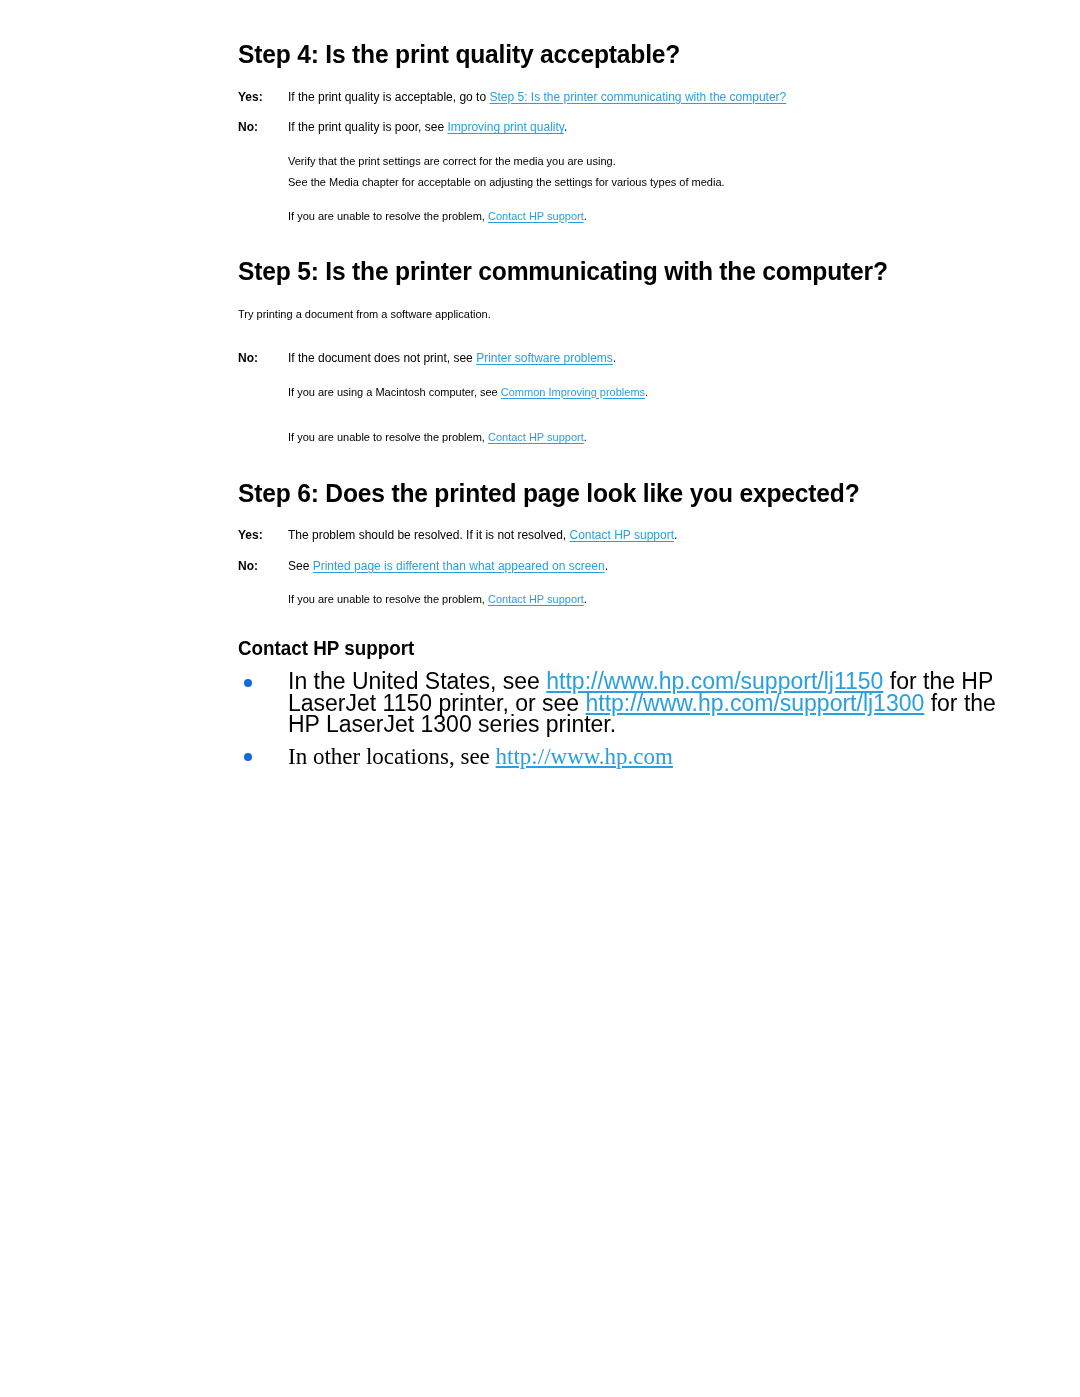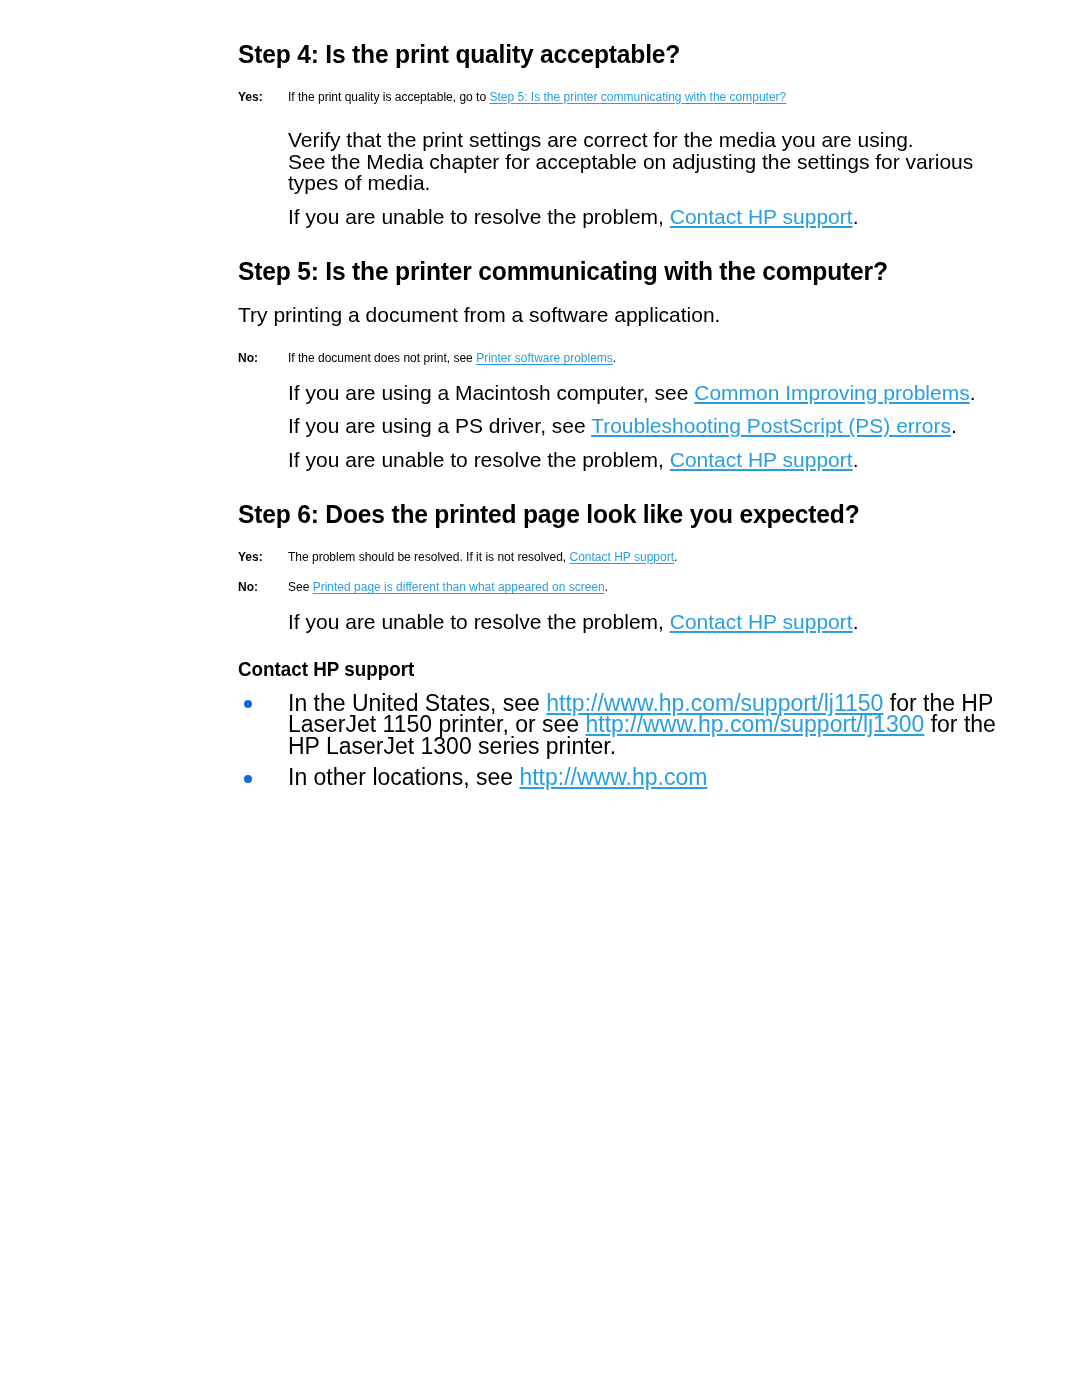--- a/index.html
+++ b/index.html
@@ -46,21 +46,21 @@
     margin: 0;
     padding: 0;
     color: #000;
     transform: scaleX(0.965);
     transform-origin: left center;
     white-space: nowrap;
   }
 
   
   .para {
-    font-size: 21px;
+    font-size: 11px;
     line-height: 21.5px;
     color: #000;
     margin: 0;
     padding: 0;
   }
 
   
   .qa-row {
     font-size: 12px;
     line-height: 21.5px;
@@ -143,20 +143,23 @@
 
     <h1 class="step-heading">Step 4: Is the print quality acceptable?</h1>
     <div class="gap-18"></div>
 
     <div class="qa-row">
       <span class="qa-label"><span>Yes</span><span>:</span></span><span class="qa-body"><span>If the print quality is acceptable, go to </span><a class="doclink">Step 5: Is the printer communicating with the computer?</a></span>
     </div>
 
     <div class="gap-9"></div>
 
+    <div class="qa-row">
+      <span class="qa-label"><span>No</span><span>:</span></span><span class="qa-body"><span>If the print quality is poor, see </span><a class="doclink">Improving print quality</a><span>.</span></span>
+    </div>
 
     <div class="gap-12"></div>
 
     <div class="para indent">Verify that the print settings are correct for the media you are using.</div>
     <div class="para indent">See the Media chapter for acceptable on adjusting the settings for various types of media.</div>
 
     <div class="gap-12"></div>
 
     <div class="para indent"><span>If you are unable to resolve the problem, </span><a class="doclink">Contact HP support</a><span>.</span></div>
 
@@ -175,21 +178,20 @@
     <div class="qa-row">
       <span class="qa-label"><span>No</span><span>:</span></span><span class="qa-body"><span>If the document does not print, see </span><a class="doclink">Printer software problems</a><span>.</span></span>
     </div>
 
     <div class="gap-12"></div>
 
     <div class="para indent"><span>If you are using a Macintosh computer, see </span><a class="doclink">Common Improving problems</a><span>.</span></div>
 
     <div class="gap-12"></div>
 
-    <div class="para indent"><span>If you are using a PS driver, see </span><a class="doclink">Troubleshooting PostScript (PS) errors</a><span>.</span></div>
 
     <div class="gap-12"></div>
 
     <div class="para indent"><span>If you are unable to resolve the problem, </span><a class="doclink">Contact HP support</a><span>.</span></div>
 
     <div class="gap-30"></div>
 
     <h1 class="step-heading">Step 6: Does the printed page look like you expected?</h1>
     <div class="gap-18"></div>
 
@@ -210,21 +212,21 @@
     <div class="gap-26"></div>
 
     <h2 class="sub-heading">Contact HP support</h2>
 
     <div class="gap-12"></div>
 
     <ul class="bullets">
       <li>
         <span class="bullet-dot"></span><span>In the United States, see </span><a class="doclink">http://www.hp.com/support/lj1150</a><span> for the HP LaserJet 1150 printer, or see  </span><a class="doclink">http://www.hp.com/support/lj1300</a><span> for the HP LaserJet 1300 series printer.</span>
       </li>
-      <li style="margin-top:10px;">
+      <li style="margin-top:10px;font-family:Liberation Serif, serif;">
         <span class="bullet-dot"></span><span>In other locations, see </span><a class="doclink">http://www.hp.com</a><span></span>
       </li>
     </ul>
 
   </div>
 
   <div class="footer">
     <span class="f-left">ENWW</span>
     <span class="f-right">Finding the solution 71</span>
   </div>

